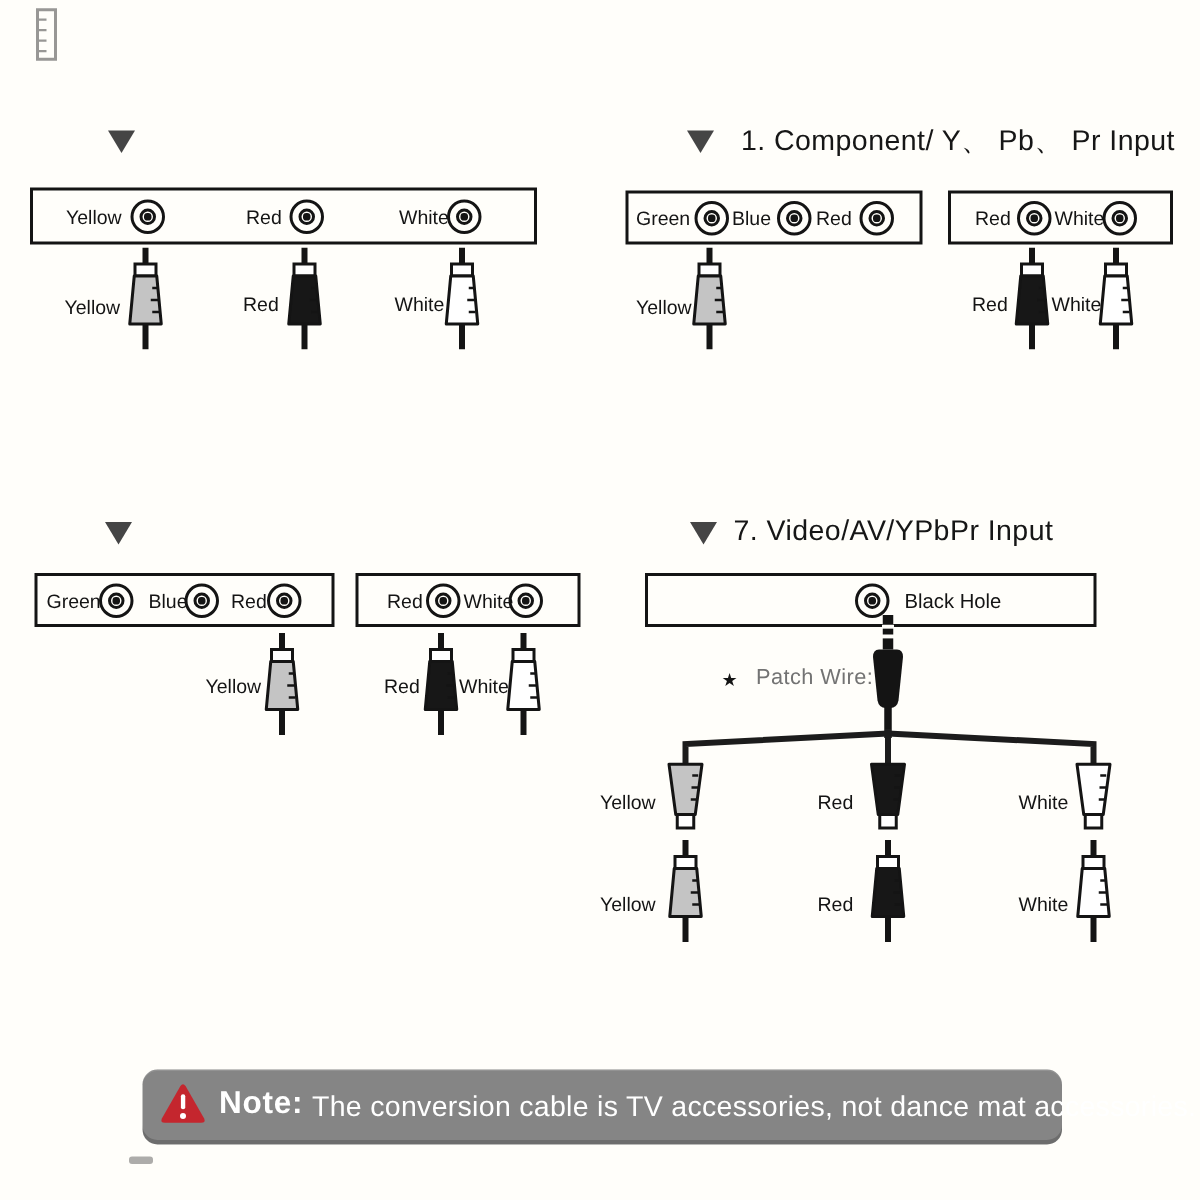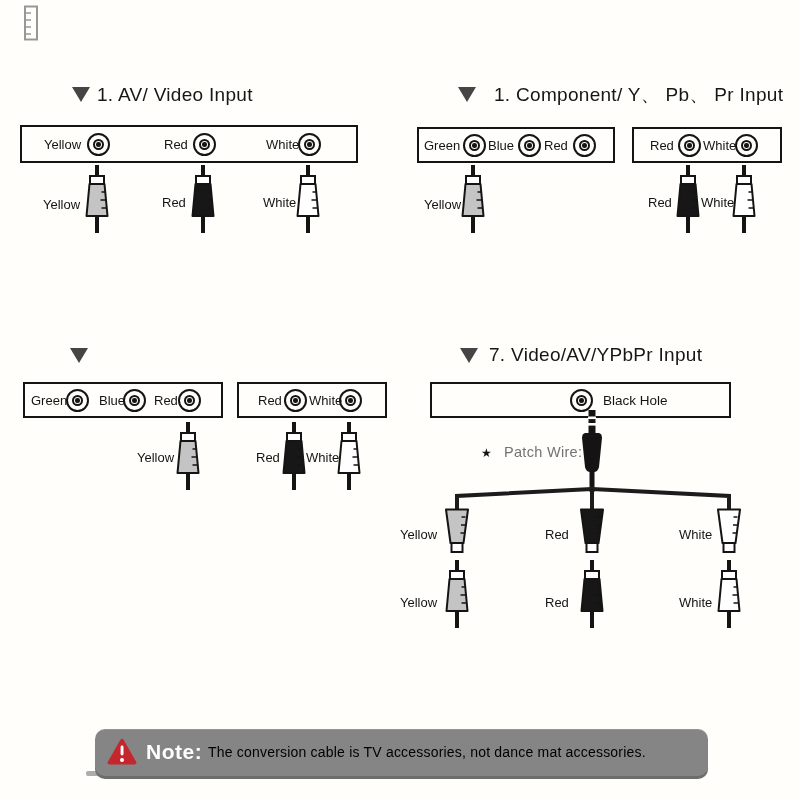--- a/index.html
+++ b/index.html
@@ -41,29 +41,28 @@
   .plug{position:absolute;width:30px;height:68px;}
   .female{position:absolute;width:30px;height:46px;}
   .bh-plug{position:absolute;width:26px;height:82px;}
   .wires{position:absolute;left:440px;top:486px;width:300px;height:28px;}
   .patch-star{position:absolute;font-size:12px;color:#141414;}
   .patch-lbl{position:absolute;font-size:14.5px;color:#737373;letter-spacing:.3px;}
   .note-bar{
     position:absolute;left:95px;top:713px;width:613px;height:50px;
     background:#858585;border-radius:10px;
     box-shadow:inset 0 -3px 0 rgba(0,0,0,.18), inset 0 1px 0 rgba(255,255,255,.12);
-    margin-top:16px;
   }
   .warn-icon{position:absolute;left:11px;top:8px;width:32px;height:30px;}
   .note-label{
     position:absolute;left:51px;top:11px;font-size:21px;font-weight:bold;
     color:#ffffff;letter-spacing:.5px;
   }
   .note-text{
-    position:absolute;left:113px;top:15px;font-size:14px;color:#000000;
+    position:absolute;left:113px;top:15px;font-size:19px;color:#ffffff;
     letter-spacing:.2px;white-space:nowrap;
   }
   .ruler{position:absolute;left:21px;top:5px;width:20px;height:38px;opacity:.5;}
   .smudge{
     position:absolute;left:86px;top:771px;width:16px;height:5px;
     background:#333;opacity:.4;border-radius:2px;
   }
 </style>
 </head>
 <body>
@@ -94,21 +93,20 @@
     </defs>
   </svg>
 
   <svg class="ruler" viewBox="0 0 20 38">
     <rect x="4" y="1.5" width="12" height="33" fill="none" stroke="#333" stroke-width="2"></rect>
     <path d="M4,8 h6 M4,15 h6 M4,22 h6 M4,29 h6" stroke="#333" stroke-width="1.5"></path>
   </svg>
   <div class="smudge"></div>
 
   <div class="tri" style="left:72px;top:87px"></div>
-  <div class="title" style="left:97px;top:84px">1. AV/ Video Input</div>
 
   <div class="panel" style="left:20px;top:125px;width:338px;height:38px">
     <span class="lbl" style="left:22px;top:10px">Yellow</span>
     <div class="jack" style="left:65px;top:6px"></div>
     <span class="lbl" style="left:142px;top:10px">Red</span>
     <div class="jack" style="left:171px;top:6px"></div>
     <span class="lbl" style="left:244px;top:10px">White</span>
     <div class="jack" style="left:276px;top:6px"></div>
   </div>
 

